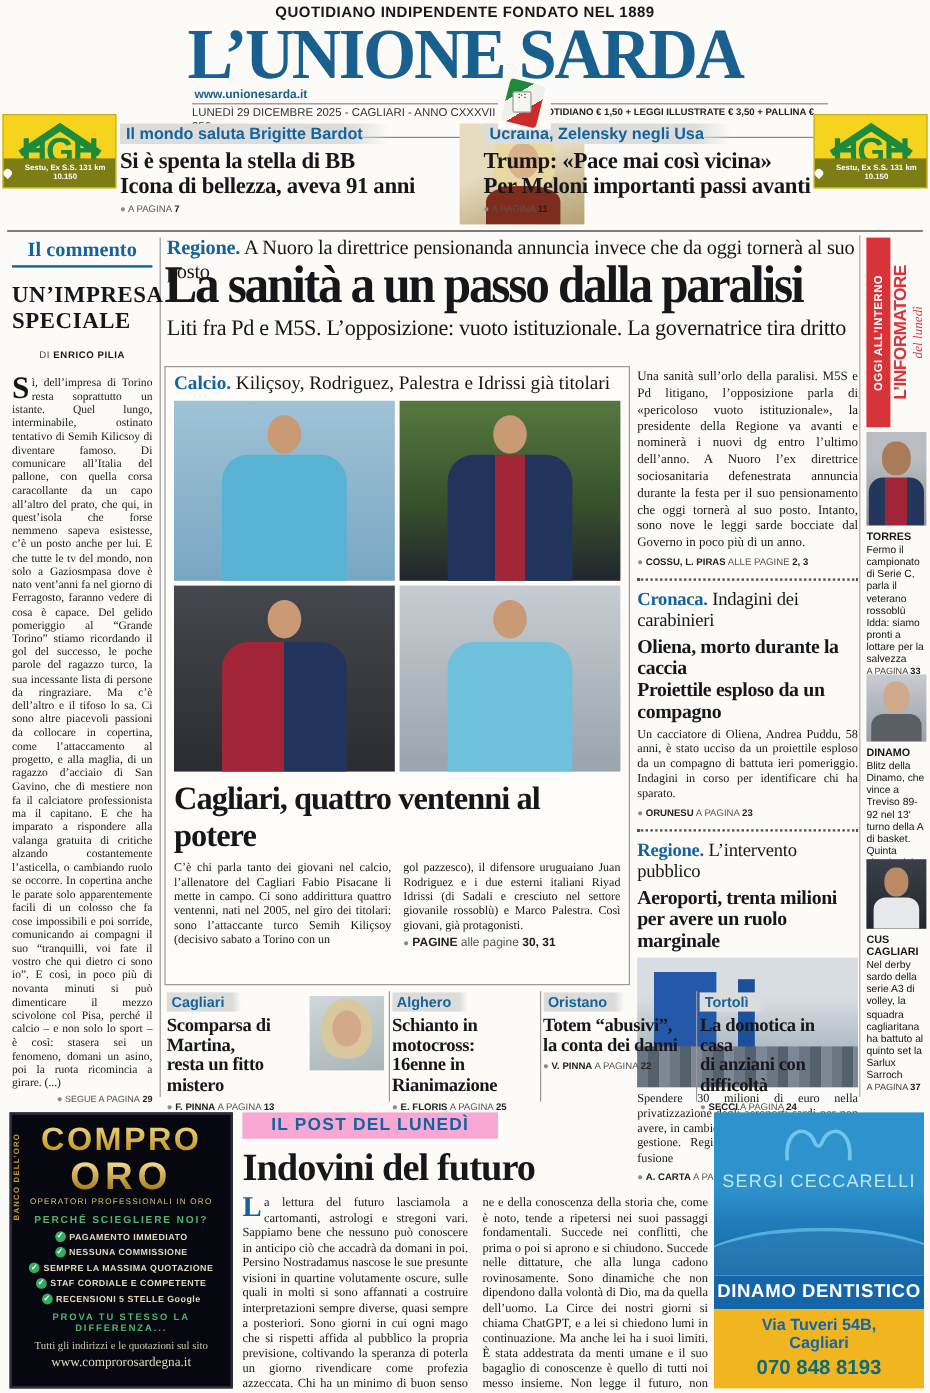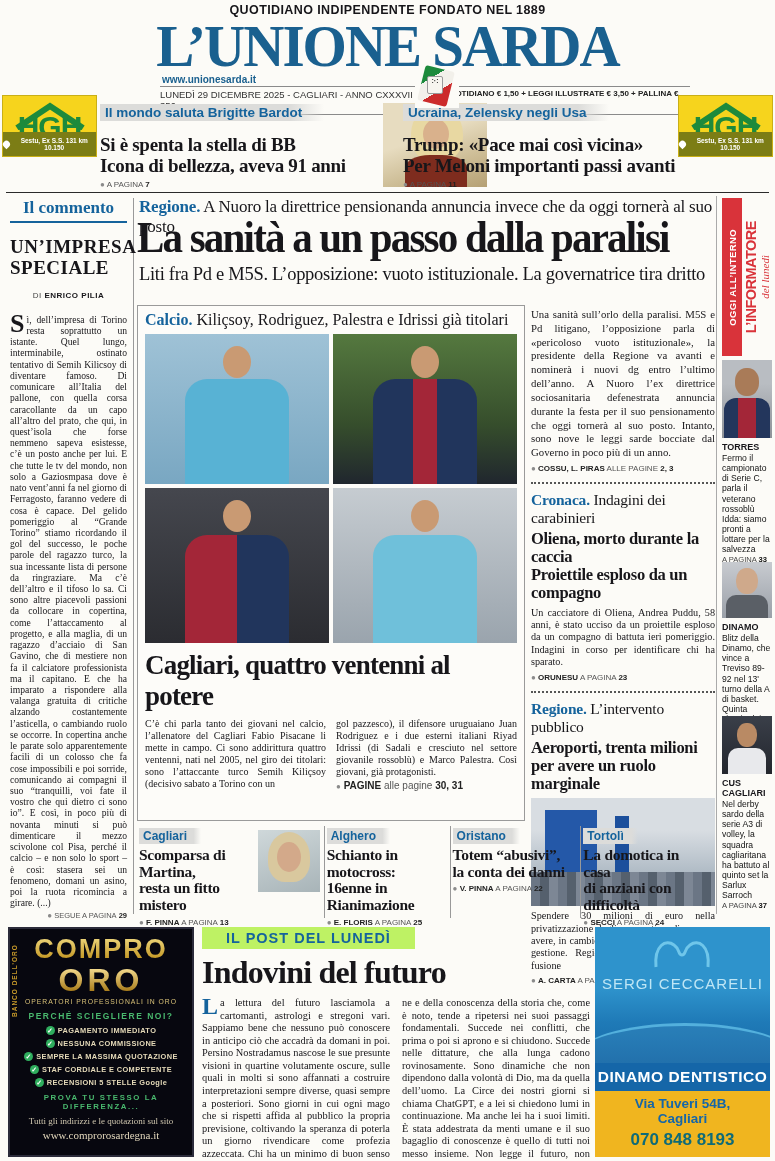--- a/index.html
+++ b/index.html
@@ -44,21 +44,21 @@
   .hgh .loc { position:absolute; bottom:0; left:0; right:0; height:24px;
     background:#7c7d15; color:#fff; font:700 6.5px "Liberation Sans", sans-serif;
     display:flex; align-items:center; justify-content:center; gap:3px; text-align:center; }
   .pin { display:inline-block; width:7px; height:7px; border-radius:50% 50% 50% 0;
     background:#fff; transform:rotate(-45deg); }
 
   
   .topbox { top:103px; height:84px; }
   .topbox .kick { display:inline-block; font:700 13.5px "Liberation Sans", sans-serif;
     color:#15639c; background:linear-gradient(90deg,#dcdcda 0 85%, rgba(220,220,218,0)); padding:1px 22px 1px 5px; }
-  .topbox .hl { font-weight:700; font-size:19px; line-height:1.08; margin-top:14px; letter-spacing:-.3px; }
+  .topbox .hl { font-weight:700; font-size:19px; line-height:1.08; margin-top:4px; letter-spacing:-.3px; }
   .pageref { font-family:"Liberation Sans", sans-serif; font-size:8px; color:#222; margin-top:4px; }
   .pageref .dot { color:#8b8b8b; font-size:8px; }
   .pageref b { font-weight:700; }
   .pageref .plabel { color:#555; font-weight:400; }
   .photo { position:absolute; overflow:hidden; }
   .ph-bardot { left:283px; top:0; width:104px; height:84px;
     background:linear-gradient(160deg,#e7dcc0 0 40%,#cdbd96 70%,#b5a074); }
   .ph-bardot .hair { position:absolute; left:28px; top:2px; width:52px; height:58px; border-radius:50% 50% 45% 45%; background:#e8d8a2; }
   .ph-bardot .face { position:absolute; left:40px; top:16px; width:26px; height:30px; border-radius:50%; background:#d9b18c; }
   .ph-bardot .top { position:absolute; left:22px; top:52px; width:62px; height:32px; border-radius:40% 40% 0 0; background:#7e2c1e; }
@@ -172,21 +172,21 @@
   .oro ul { list-style:none; margin-top:5px; }
   .oro li { font-size:7.4px; color:#e4d9b8; font-weight:700; margin-top:4px;
     display:flex; align-items:center; justify-content:center; gap:3px; letter-spacing:.4px; }
   .chk { display:inline-flex; width:9px; height:9px; border-radius:50%; background:#2fae5e; color:#fff;
     font-size:7px; line-height:9px; align-items:center; justify-content:center; flex:0 0 9px; }
   .oro .cta { font-size:7.8px; color:#49b86e; letter-spacing:1.6px; margin-top:6px; font-weight:700; }
   .oro .note { font-family:"Liberation Serif", serif; font-size:9px; color:#cfc6ae; margin-top:5px; }
   .oro .url { font-family:"Liberation Serif", serif; font-size:11px; color:#e2d7bc; margin-top:3px; }
 
   .post { top:927px; left:202px; width:388px; height:232px; }
-  .post .label { display:inline-block; background:#bef264; color:#15639c;
+  .post .label { display:inline-block; background:#f9a8d4; color:#15639c;
     font:700 14.5px "Liberation Sans", sans-serif; letter-spacing:1px; padding:3px 24px; }
   .post .hl { font-weight:700; font-size:32px; letter-spacing:-.8px; margin-top:5px; }
   .post .cols { display:flex; gap:12px; margin-top:6px; }
   .post .cols > div { flex:1; font-size:10.4px; line-height:1.21; text-align:justify; }
   .post .dc { float:left; font-weight:700; font-size:24px; line-height:19px; padding-right:2px; color:#15639c; }
 
   .dent { top:927px; left:595px; width:175px; height:230px; font-family:"Liberation Sans", sans-serif; text-align:center; }
   .dent .blue { position:relative; height:136px; background:linear-gradient(180deg,#2e93cc 0 45%,#1f7ab7 70%,#176aa8); overflow:hidden; }
   .dent .tooth { margin-top:8px; }
   .dent .name { color:#bfe6f5; font-size:15px; letter-spacing:1px; margin-top:2px; font-weight:400; }

